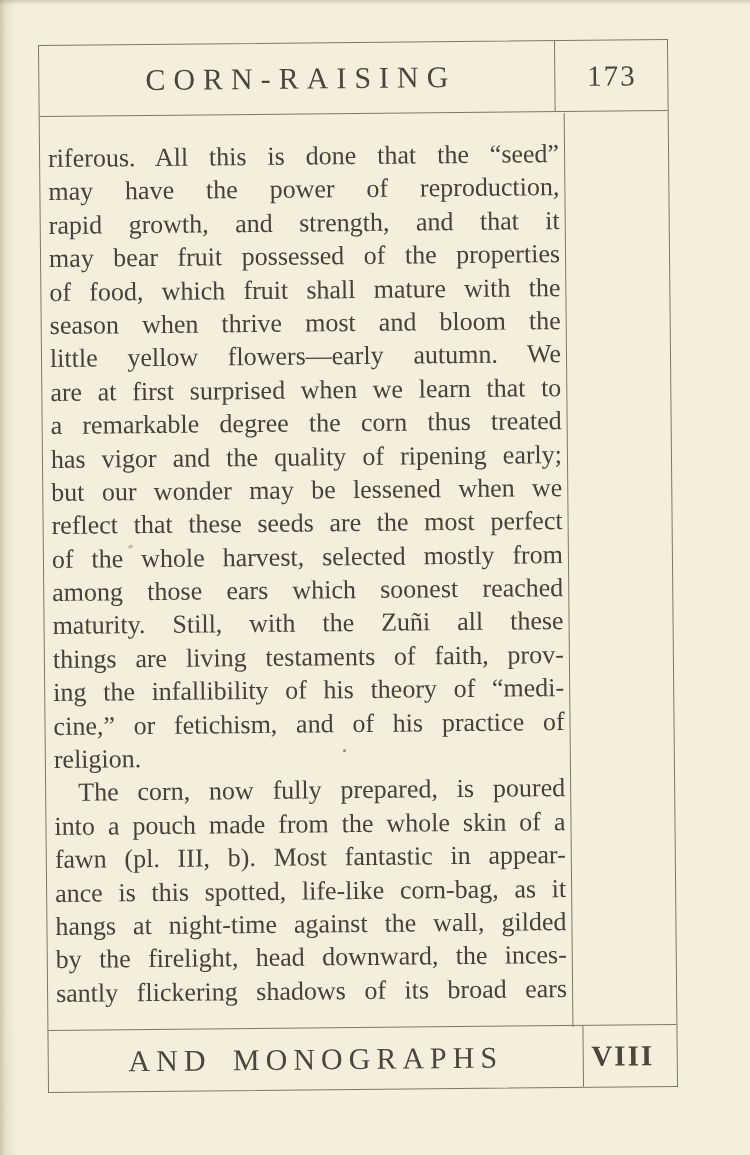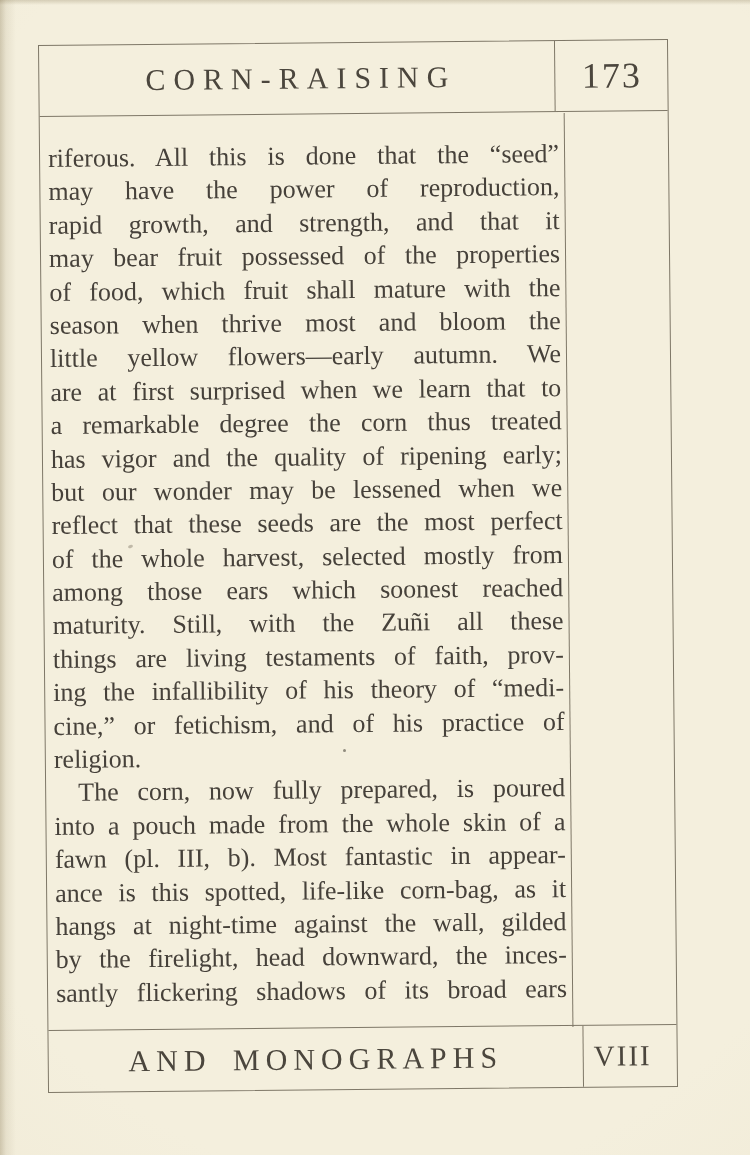--- a/index.html
+++ b/index.html
@@ -29,41 +29,41 @@
   }
   
   .header{position:absolute;top:0;left:0;right:0;height:71px;border-bottom:1px solid var(--rule);}
   .hcell{position:absolute;top:0;bottom:0;display:flex;align-items:center;justify-content:center;}
   .hleft{left:0;width:516px;border-right:1px solid var(--rule);}
   .hright{left:517px;right:0;}
   .htitle{
     font-size:30px;letter-spacing:8px;color:#4b463d;
     white-space:nowrap;padding-left:8px;
   }
-  .hnum{font-size:36px;letter-spacing:2px;color:#4b463d;}
+  .hnum{font-size:29px;letter-spacing:2px;color:#4b463d;}
   
   .vrule{position:absolute;left:524px;top:72px;height:914px;width:1px;background:var(--rule);}
   
   .bodytext{position:absolute;left:8px;top:96px;width:511px;}
   .line{
     height:33.4px;line-height:33.4px;font-size:26px;color:var(--ink);
     white-space:nowrap;
     text-rendering:optimizeLegibility;
   }
   .line.j{
     white-space:normal;
     text-align:justify;
     text-align-last:justify;
   }
   .line.ind{text-indent:24px;}
   
   .footer{position:absolute;left:0;right:0;bottom:0;height:62px;border-top:1px solid var(--rule);}
   .fcell{position:absolute;top:0;bottom:0;display:flex;align-items:center;justify-content:center;}
   .fleft{left:0;width:535px;border-right:1px solid var(--rule);}
-  .fright{left:536px;right:16px;}
+  .fright{left:536px;right:16px;font-weight:bold;}
   .ftitle{font-size:30px;letter-spacing:6px;word-spacing:8px;color:#4b463d;white-space:nowrap;}
   .fvol{font-size:29px;letter-spacing:2px;color:#4b463d;}
   
   .speck{position:absolute;border-radius:50%;}
   .speck1{left:343px;top:749px;width:3px;height:3px;background:rgba(62,56,46,.55);}
   .speck2{left:128px;top:545px;width:5px;height:3px;background:rgba(95,86,68,.35);transform:rotate(-20deg);}
 </style>
 </head>
 <body>
 

